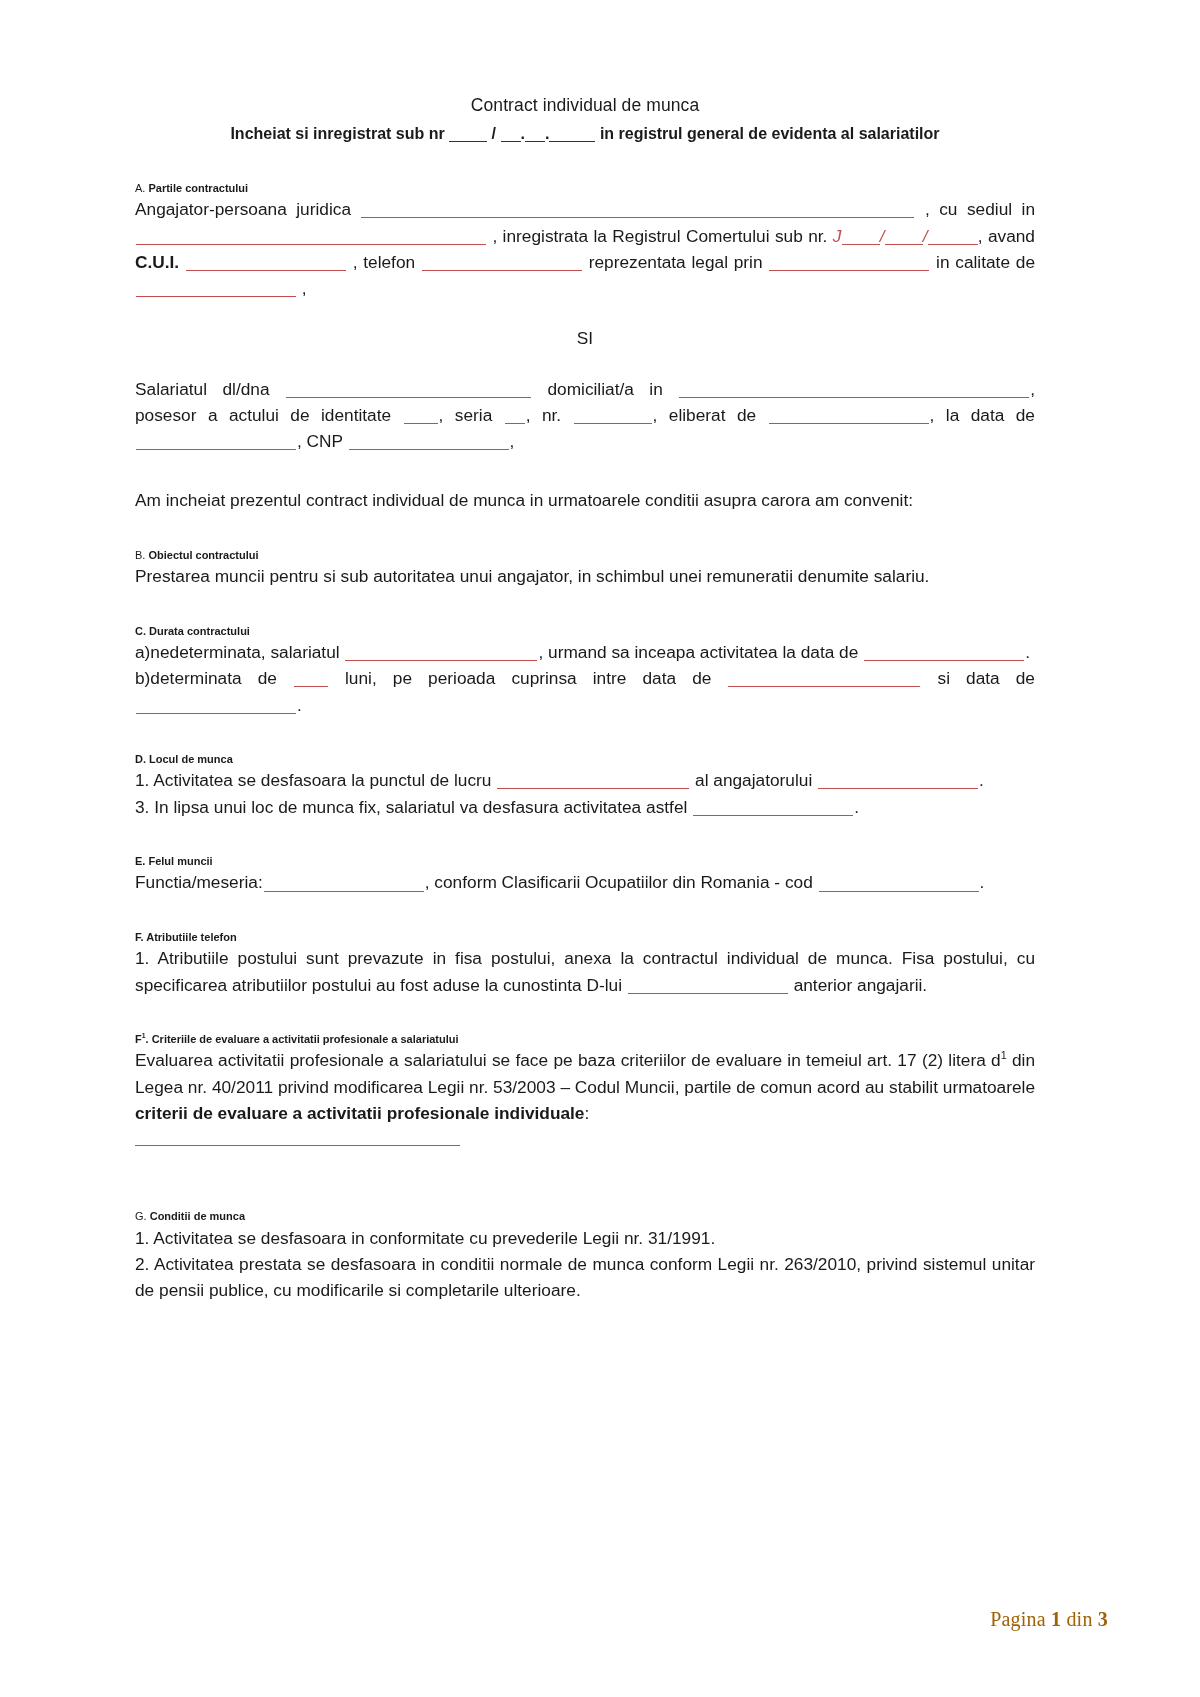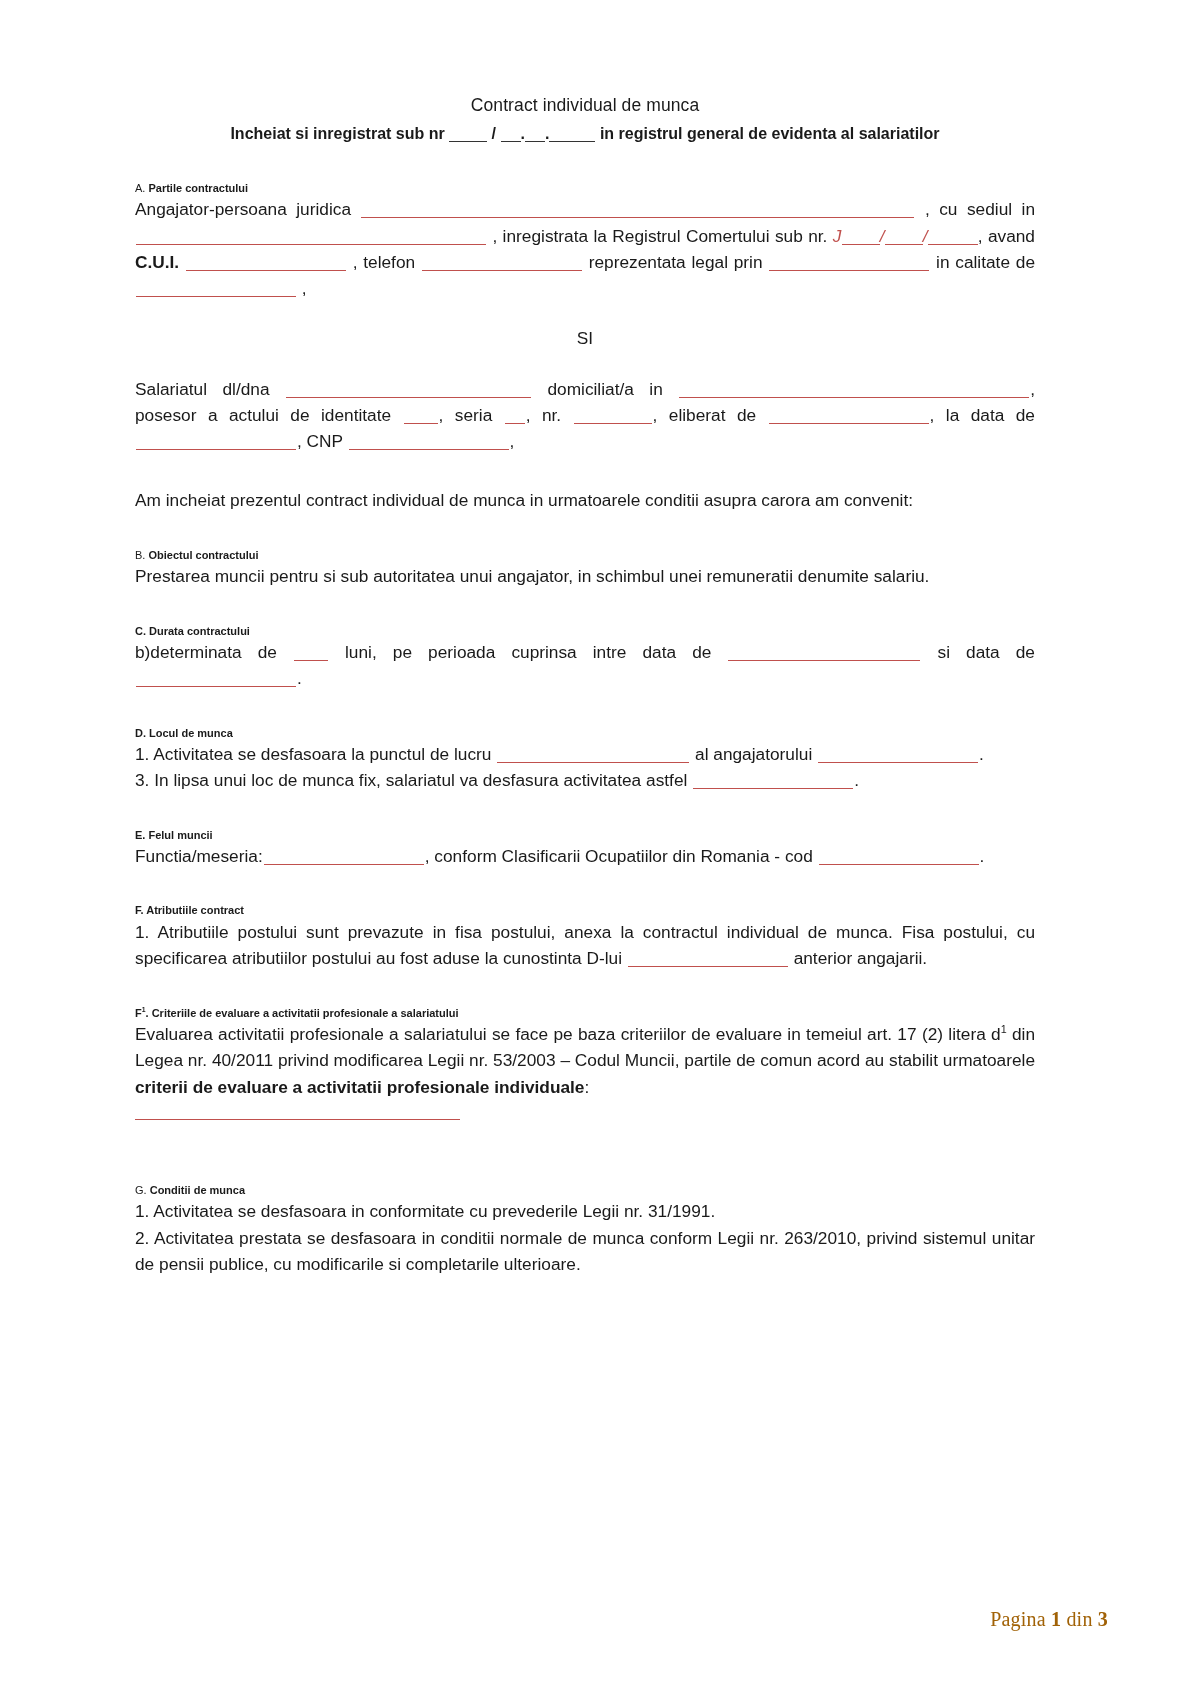--- a/index.html
+++ b/index.html
@@ -207,20 +207,25 @@
       <span class="b">Obiectul contractului</span>
     </div>
     <p class="body">Prestarea muncii pentru si sub autoritatea unui angajator, in schimbul unei remuneratii denumite salariu.</p>
 
     <div class="gap-l"></div>
 
     <div class="section-head all-bold">
       <span>C.</span>
       <span>Durata contractului</span>
     </div>
+    <p class="body">
+      <span>a)nedeterminata, salariatul</span>
+      <span class="blank w-l"></span><span>, urmand sa inceapa activitatea la data de</span>
+      <span class="blank w-ml"></span><span>.</span>
+    </p>
     <p class="body just">
       <span>b)determinata de</span>
       <span class="blank w-xs"></span>
       <span>luni, pe perioada cuprinsa intre data de</span>
       <span class="blank w-l"></span>
       <span>si data de</span>
       <span class="blank w-ml"></span><span>.</span>
     </p>
 
     <div class="gap-l"></div>
@@ -248,21 +253,21 @@
     </div>
     <p class="body">
       <span>Functia/meseria:</span><span class="blank w-ml"></span><span>, conform Clasificarii Ocupatiilor din Romania  - cod</span>
       <span class="blank w-ml"></span><span>.</span>
     </p>
 
     <div class="gap-l"></div>
 
     <div class="section-head all-bold">
       <span>F.</span>
-      <span>Atributiile contract</span>
+      <span>Atributiile telefon</span>
     </div>
     <p class="body just">
       <span>1. Atributiile postului sunt prevazute in fisa postului, anexa la contractul individual de munca. Fisa postului, cu specificarea atributiilor postului au fost aduse la cunostinta D-lui</span>
       <span class="blank w-ml"></span>
       <span>anterior angajarii.</span>
     </p>
 
     <div class="gap-l"></div>
 
     <div class="section-head all-bold">

